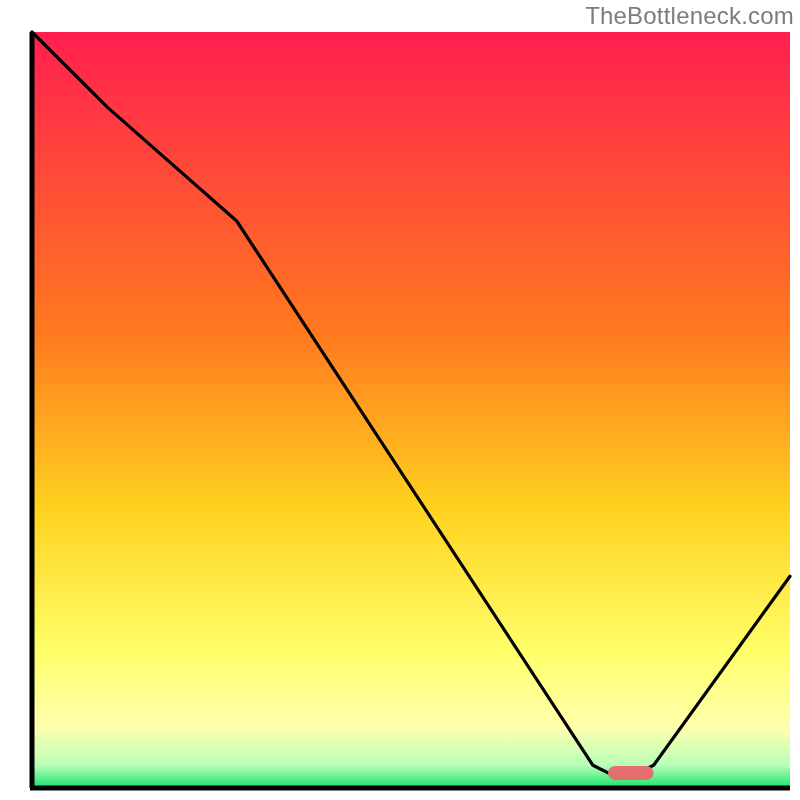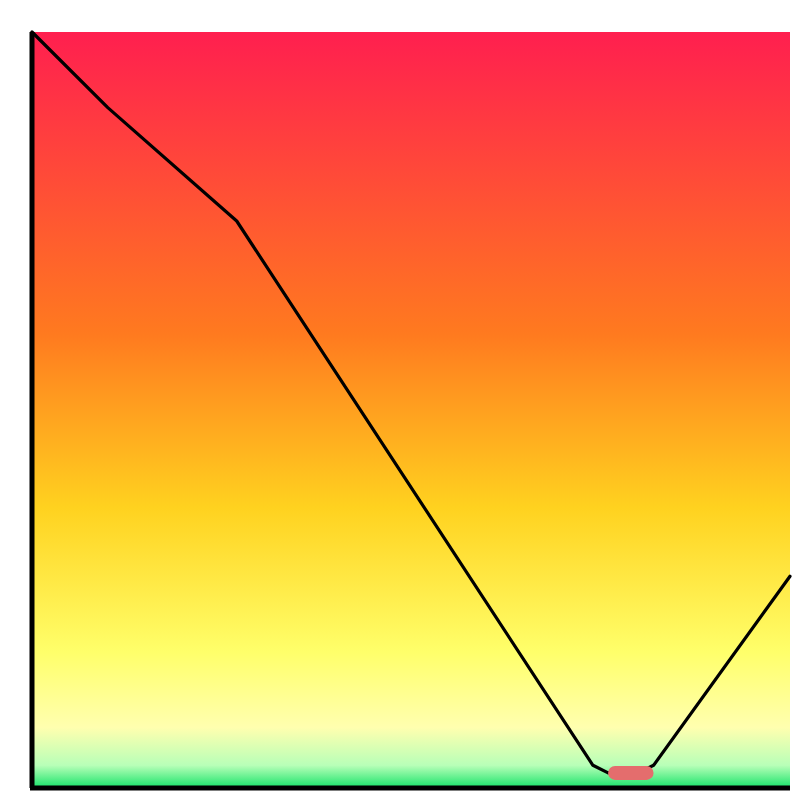--- a/index.html
+++ b/index.html
@@ -27,20 +27,21 @@
     user-select: none;
   }
   svg {
     display: block;
   }
 </style>
 </head>
 <body>
 
 <div class="frame">
+  <div class="watermark">TheBottleneck.com</div>
   <svg id="chart-svg" width="800" height="800" viewBox="0 0 800 800">
       <defs>
         <linearGradient id="bg-grad" x1="0" y1="0" x2="0" y2="1">
           <stop offset="0%" stop-color="#ff1f4f"></stop>
           <stop offset="40%" stop-color="#ff7a1f"></stop>
           <stop offset="63%" stop-color="#ffd21f"></stop>
           <stop offset="82%" stop-color="#ffff6a"></stop>
           <stop offset="92%" stop-color="#ffffaf"></stop>
           <stop offset="97%" stop-color="#b8ffb8"></stop>
           <stop offset="100%" stop-color="#17e36a"></stop>

